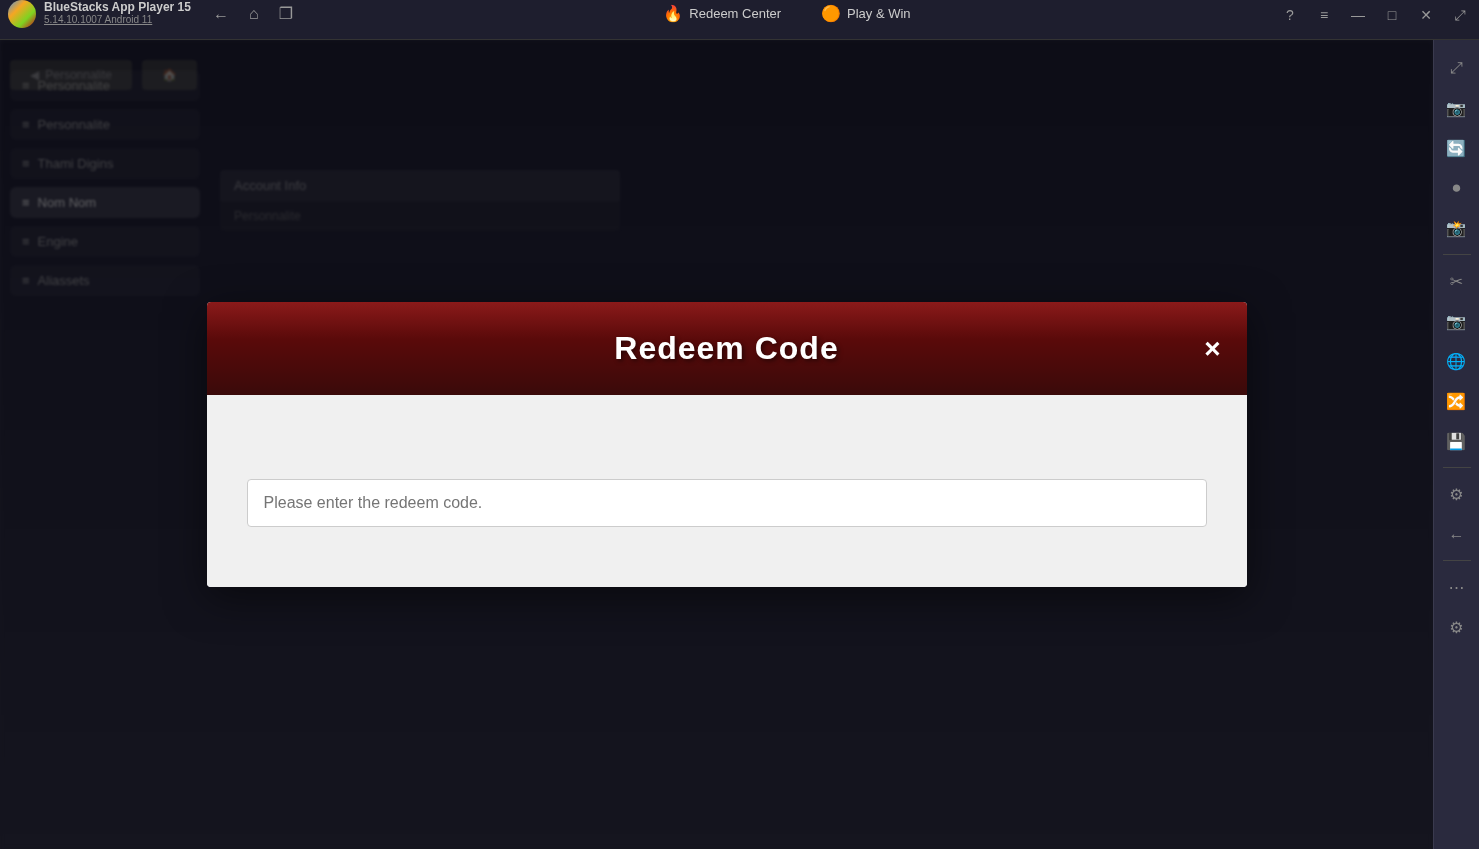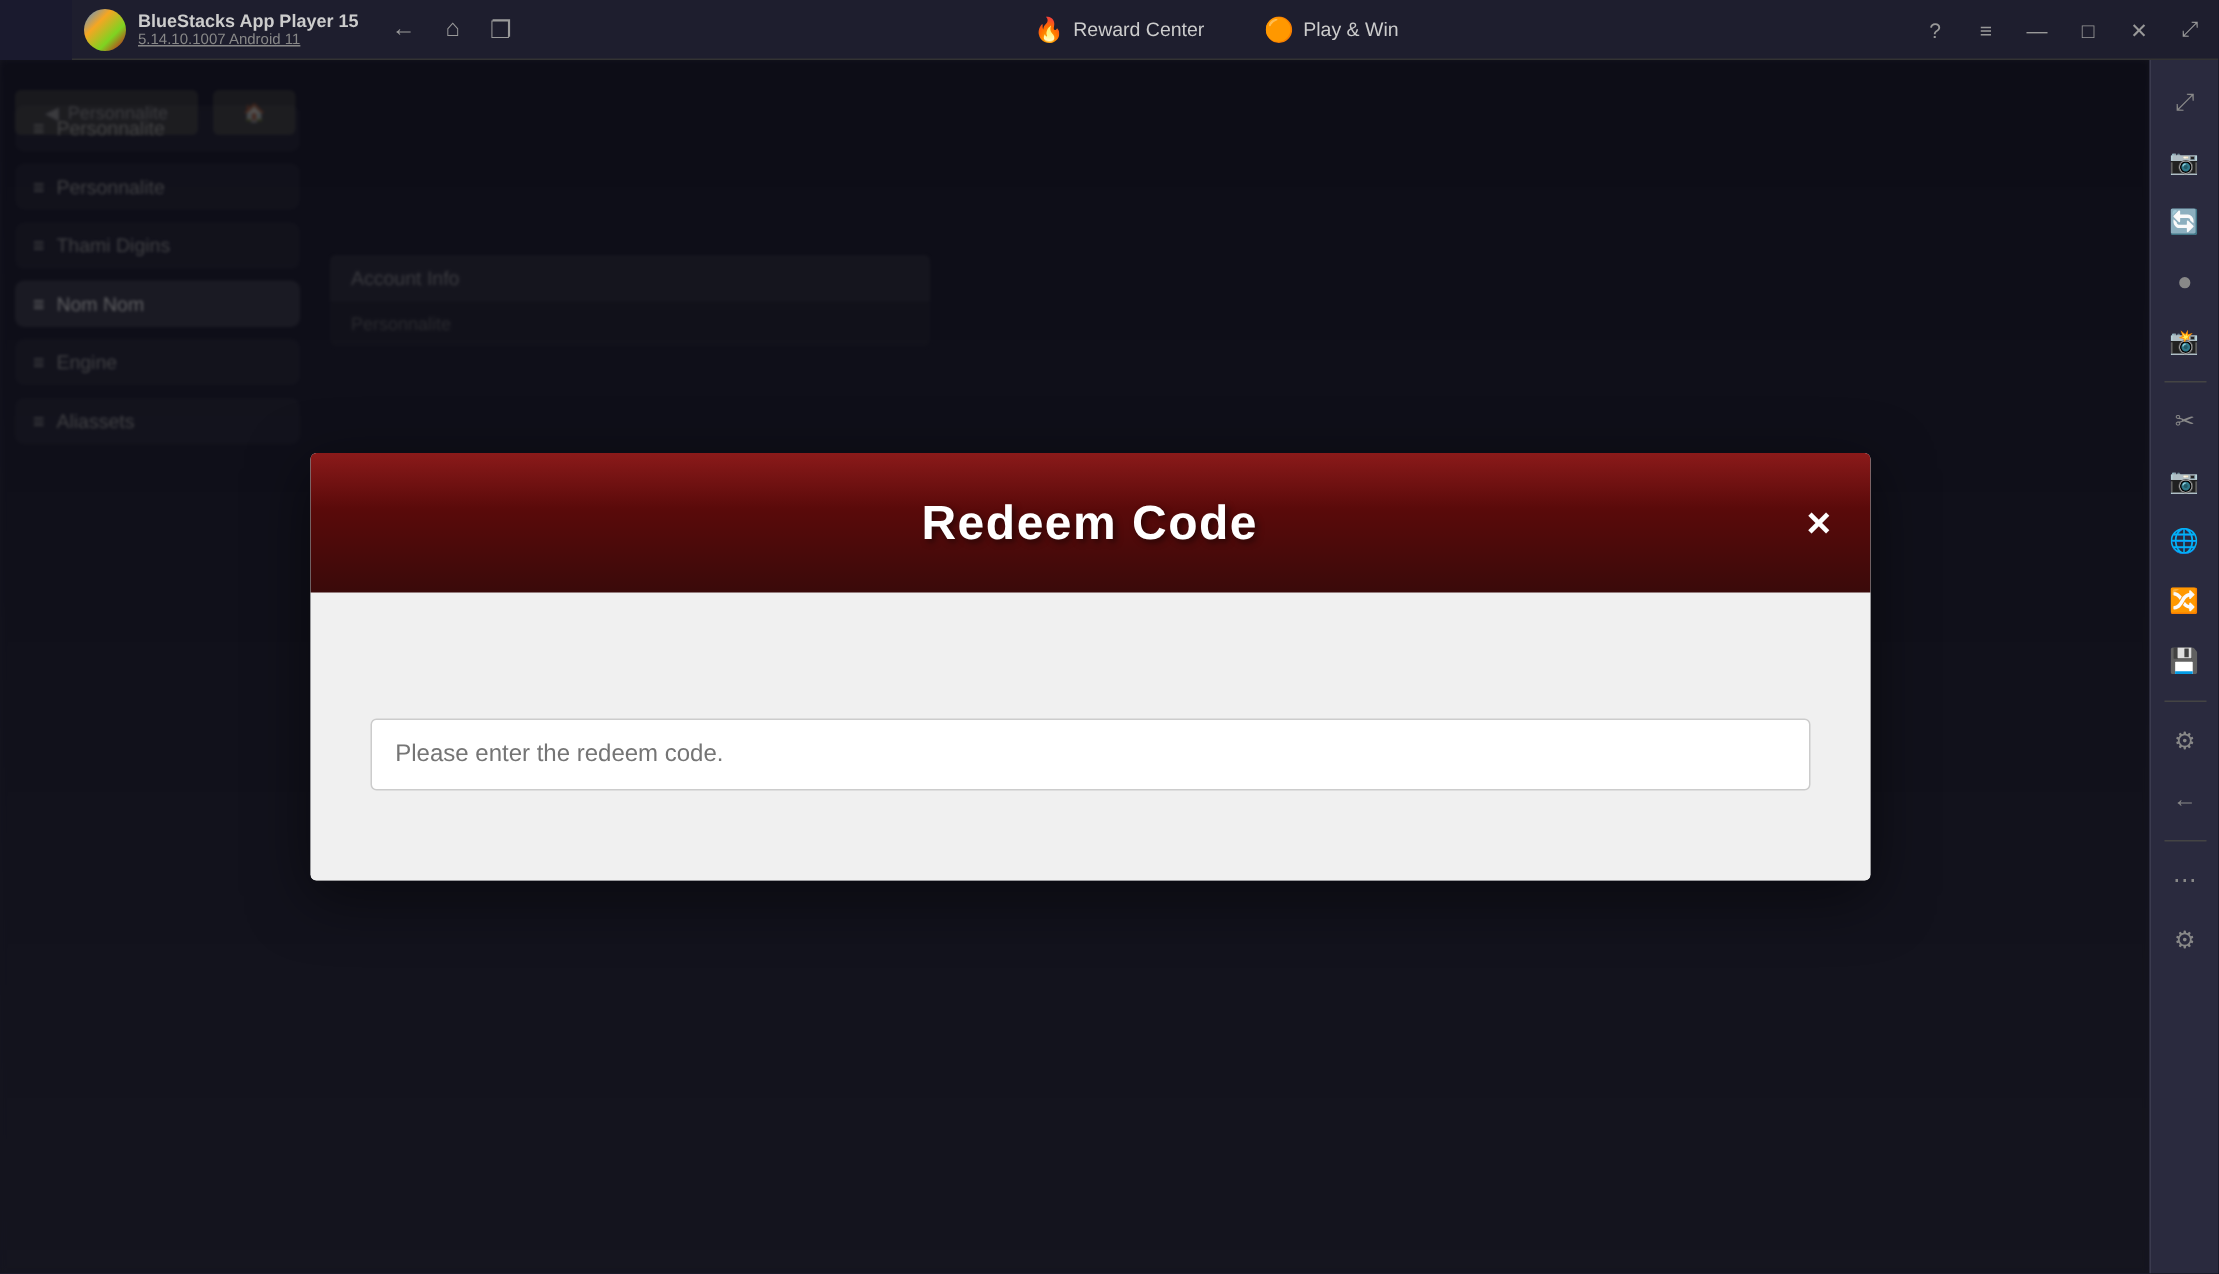--- a/index.html
+++ b/index.html
@@ -13,24 +13,23 @@
       position: relative;
     }
 
     
     .title-bar {
       position: absolute;
       top: 0; left: 0; right: 0;
       height: 40px;
       background: #1e1e2e;
       display: flex;
-      align-items: center;
+      align-items: flex-start;
       z-index: 100;
       border-bottom: 1px solid #333;
-      margin-left: 48px;
     }
 
     .title-bar-logo {
       width: 28px;
       height: 28px;
       margin-left: 8px;
       background: linear-gradient(135deg, #4a90e2, #f5a623, #7ed321, #d0021b);
       border-radius: 50%;
       flex-shrink: 0;
     }
@@ -366,21 +365,21 @@
     <div class="title-bar-version">5.14.10.1007  Android 11</div>
   </div>
   <div class="title-bar-nav">
     <div class="title-bar-nav-btn">←</div>
     <div class="title-bar-nav-btn">⌂</div>
     <div class="title-bar-nav-btn">❐</div>
   </div>
   <div class="title-bar-center">
     <div class="title-bar-feature">
       <span class="feature-icon-fire">🔥</span>
-      <span>Reward Center</span>
+      <span>Redeem Center</span>
     </div>
     <div class="title-bar-feature">
       <span class="feature-icon-fire">🟠</span>
       <span>Play &amp; Win</span>
     </div>
   </div>
   <div class="title-bar-controls">
     <div class="title-ctrl-btn">?</div>
     <div class="title-ctrl-btn">≡</div>
     <div class="title-ctrl-btn">—</div>

